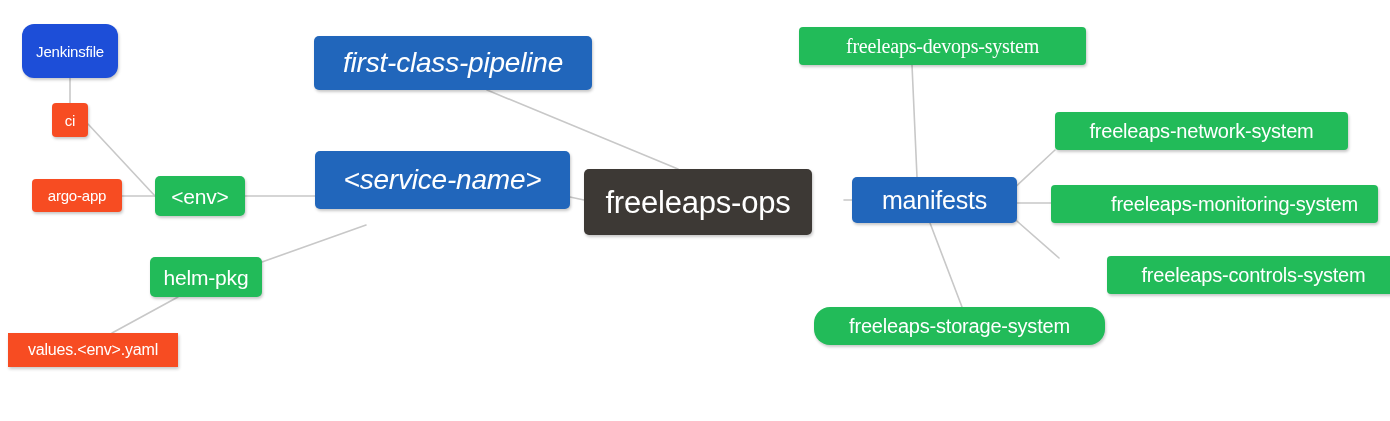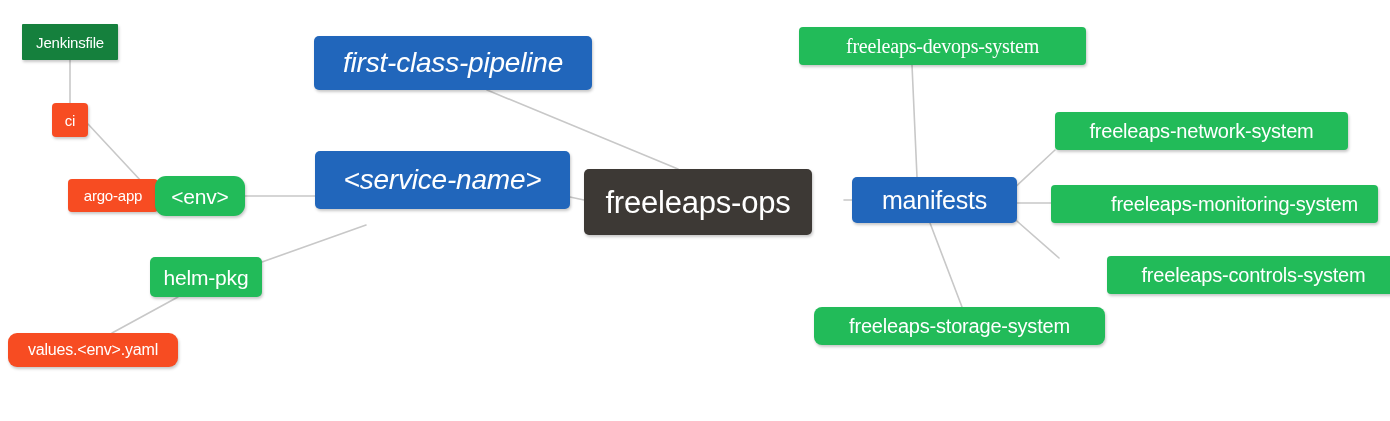--- a/index.html
+++ b/index.html
@@ -59,59 +59,59 @@
       <line x1="570" y1="197" x2="584" y2="200" stroke="#c8c8c8" stroke-width="1.6" stroke-linecap="round"></line>
       <line x1="487" y1="90" x2="678" y2="169" stroke="#c8c8c8" stroke-width="1.6" stroke-linecap="round"></line>
       <line x1="844" y1="200" x2="852" y2="200" stroke="#c8c8c8" stroke-width="1.6" stroke-linecap="round"></line>
       <line x1="917" y1="177" x2="912" y2="65" stroke="#c8c8c8" stroke-width="1.6" stroke-linecap="round"></line>
       <line x1="1010" y1="192" x2="1055" y2="150" stroke="#c8c8c8" stroke-width="1.6" stroke-linecap="round"></line>
       <line x1="1010" y1="203" x2="1051" y2="203" stroke="#c8c8c8" stroke-width="1.6" stroke-linecap="round"></line>
       <line x1="1010" y1="215" x2="1059" y2="258" stroke="#c8c8c8" stroke-width="1.6" stroke-linecap="round"></line>
       <line x1="930" y1="223" x2="962" y2="307" stroke="#c8c8c8" stroke-width="1.6" stroke-linecap="round"></line>
     </svg>
   <div id="node-layer">
-      <div class="node" style="left: 22px; top: 24px; width: 96px; height: 36px; background: #15803d; font-size: 15px; border-radius: 1px;">
+      <div class="node" style="left: 22px; top: 24px; width: 96px; height: 54px; background: #1d4ed8; font-size: 15px; border-radius: 12px;">
         <span class="node-label">Jenkinsfile</span>
       </div>
       <div class="node" style="left: 52px; top: 103px; width: 36px; height: 34px; background: rgb(247, 76, 34); font-size: 15px; border-radius: 4px;">
         <span class="node-label">ci</span>
       </div>
-      <div class="node" style="left: 32px; top: 179px; width: 90px; height: 33px; background: rgb(247, 76, 34); font-size: 15px; border-radius: 4px; margin-left: 36px;">
+      <div class="node" style="left: 32px; top: 179px; width: 90px; height: 33px; background: rgb(247, 76, 34); font-size: 15px; border-radius: 4px;">
         <span class="node-label">argo-app</span>
       </div>
-      <div class="node" style="left: 155px; top: 176px; width: 90px; height: 40px; background: rgb(34, 187, 89); font-size: 21px; border-radius: 11px;">
+      <div class="node" style="left: 155px; top: 176px; width: 90px; height: 40px; background: rgb(34, 187, 89); font-size: 21px; border-radius: 5px;">
         <span class="node-label">&lt;env&gt;</span>
       </div>
       <div class="node" style="left: 315px; top: 151px; width: 255px; height: 58px; background: rgb(33, 102, 187); font-size: 28px; border-radius: 5px; font-style: italic;">
         <span class="node-label">&lt;service-name&gt;</span>
       </div>
       <div class="node" style="left: 314px; top: 36px; width: 278px; height: 54px; background: rgb(33, 102, 187); font-size: 28px; border-radius: 5px; font-style: italic;">
         <span class="node-label">first-class-pipeline</span>
       </div>
       <div class="node" style="left: 584px; top: 169px; width: 228px; height: 66px; background: rgb(61, 57, 53); font-size: 31px; border-radius: 5px;">
         <span class="node-label">freeleaps-ops</span>
       </div>
       <div class="node" style="left: 852px; top: 177px; width: 165px; height: 46px; background: rgb(33, 102, 187); font-size: 25px; border-radius: 5px;">
         <span class="node-label">manifests</span>
       </div>
       <div class="node" style="left: 150px; top: 257px; width: 112px; height: 40px; background: rgb(34, 187, 89); font-size: 21px; border-radius: 5px;">
         <span class="node-label">helm-pkg</span>
       </div>
-      <div class="node" style="left: 8px; top: 333px; width: 170px; height: 34px; background: rgb(247, 76, 34); font-size: 16px; border-radius: 9px;">
+      <div class="node" style="left: 8px; top: 333px; width: 170px; height: 34px; background: rgb(247, 76, 34); font-size: 16px; border-radius: 0;">
         <span class="node-label">values.&lt;env&gt;.yaml</span>
       </div>
       <div class="node" style="left: 799px; top: 27px; width: 287px; height: 38px; background: rgb(34, 187, 89); font-size: 20px; border-radius: 4px; font-family: Liberation Serif, serif;">
         <span class="node-label">freeleaps-devops-system</span>
       </div>
       <div class="node" style="left: 1055px; top: 112px; width: 293px; height: 38px; background: rgb(34, 187, 89); font-size: 20px; border-radius: 4px; text-align: center;">
         <span class="node-label">freeleaps-network-system</span>
       </div>
       <div class="node" style="left: 1051px; top: 185px; width: 327px; height: 38px; background: rgb(34, 187, 89); font-size: 20px; border-radius: 4px; padding-left: 40px;">
         <span class="node-label">freeleaps-monitoring-system</span>
       </div>
       <div class="node" style="left: 1059px; top: 256px; width: 293px; height: 38px; background: rgb(34, 187, 89); font-size: 20px; border-radius: 4px; margin-left: 48px;">
         <span class="node-label">freeleaps-controls-system</span>
       </div>
-      <div class="node" style="left: 814px; top: 307px; width: 291px; height: 38px; background: rgb(34, 187, 89); font-size: 20px; border-radius: 8px;">
+      <div class="node" style="left: 814px; top: 307px; width: 291px; height: 38px; background: rgb(34, 187, 89); font-size: 20px; border-radius: 16px;">
         <span class="node-label">freeleaps-storage-system</span>
       </div>
     </div>
 </div>
 
 </body></html>

